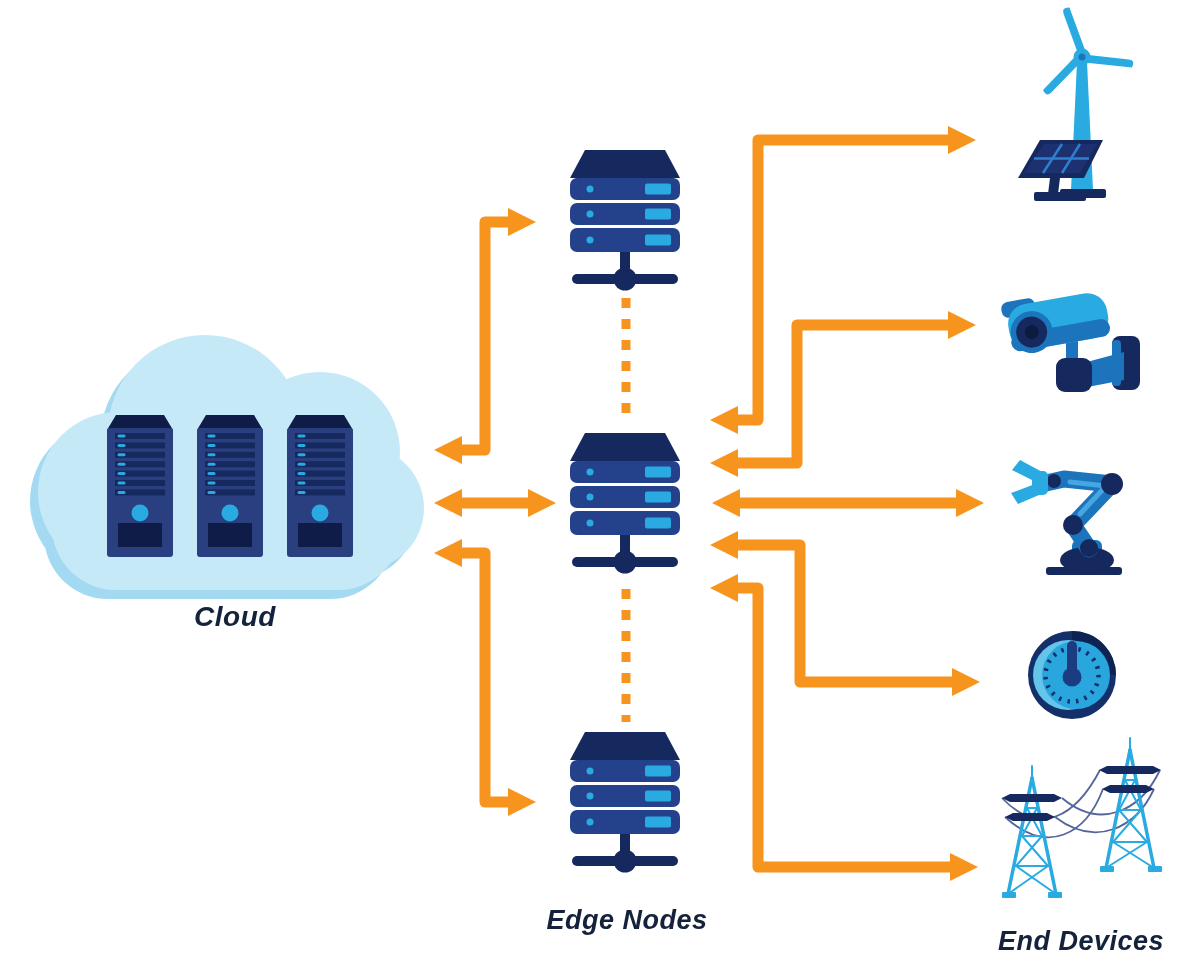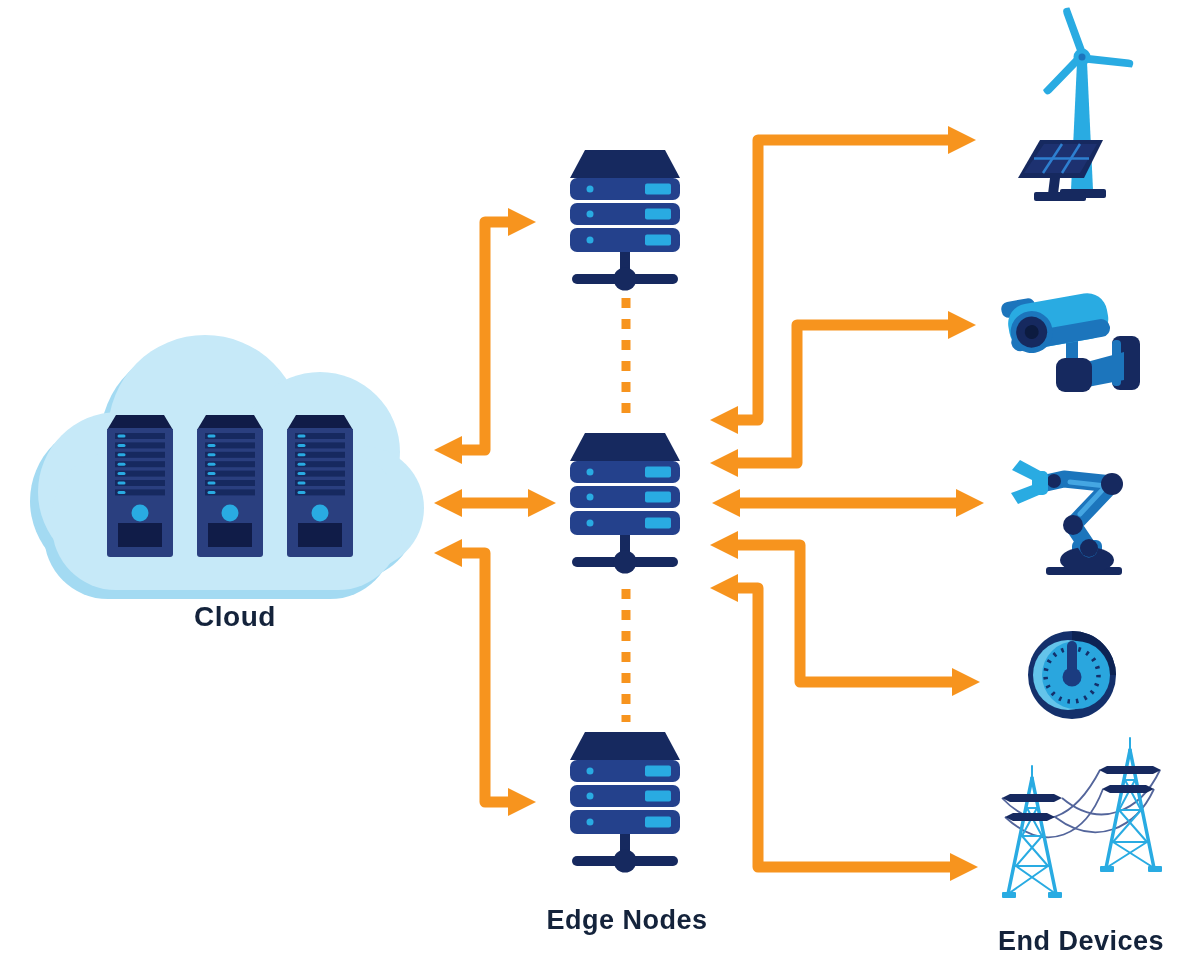--- a/index.html
+++ b/index.html
@@ -2,21 +2,21 @@
 <html style="--orange: #F7941E; --cyan: #29ABE2; --mid-blue: #1C75BC; --navy-body: #2A3F7F; --navy-body-2: #24418C; --navy-deep: #16295F; --navy-deepest: #101C48; --cloud-fill: #C6E9F8; --cloud-shadow: #A3DAF2; --label-ink: #14233B; --wire: #53659B; --gauge-face: #2AA6DE; --bg: #FFFFFF;"><head>
 <meta charset="utf-8">
 <style>
   :root{
     --orange:#F7941E; --cyan:#29ABE2; --mid-blue:#1C75BC;
     --navy-body:#2A3F7F; --navy-body-2:#24418C; --navy-deep:#16295F; --navy-deepest:#101C48;
     --cloud-fill:#C6E9F8; --cloud-shadow:#A3DAF2; --label-ink:#14233B; --wire:#53659B;
     --gauge-face:#2AA6DE; --bg:#FFFFFF;
   }
   html,body{margin:0;padding:0;background:var(--bg);}
-  .stage{width:1183px;height:969px;position:relative;background:var(--bg);overflow:hidden;}
+  .stage{width:1183px;height:969px;position:relative;background:var(--bg);overflow:hidden;font-style:italic;}
   svg{display:block;}
   .lbl{font-family:"Liberation Sans",sans-serif;font-weight:700;fill:var(--label-ink);letter-spacing:.5px;}
   .arrow-line{stroke:var(--orange);stroke-width:11;fill:none;stroke-linejoin:round;stroke-linecap:butt;}
   .arrow-head{fill:var(--orange);}
   .dash-link{stroke:var(--orange);stroke-width:9;stroke-dasharray:10 11;fill:none;}
   .cyan{fill:var(--cyan);} .midblue{fill:var(--mid-blue);}
   .ndeep{fill:var(--navy-deep);} .ndeepest{fill:var(--navy-deepest);}
   .nbody{fill:var(--navy-body);} .nbody2{fill:var(--navy-body-2);}
   .pylon{stroke:var(--cyan);fill:none;stroke-linecap:round;}
   .wire{stroke:var(--wire);stroke-width:1.8;fill:none;}

